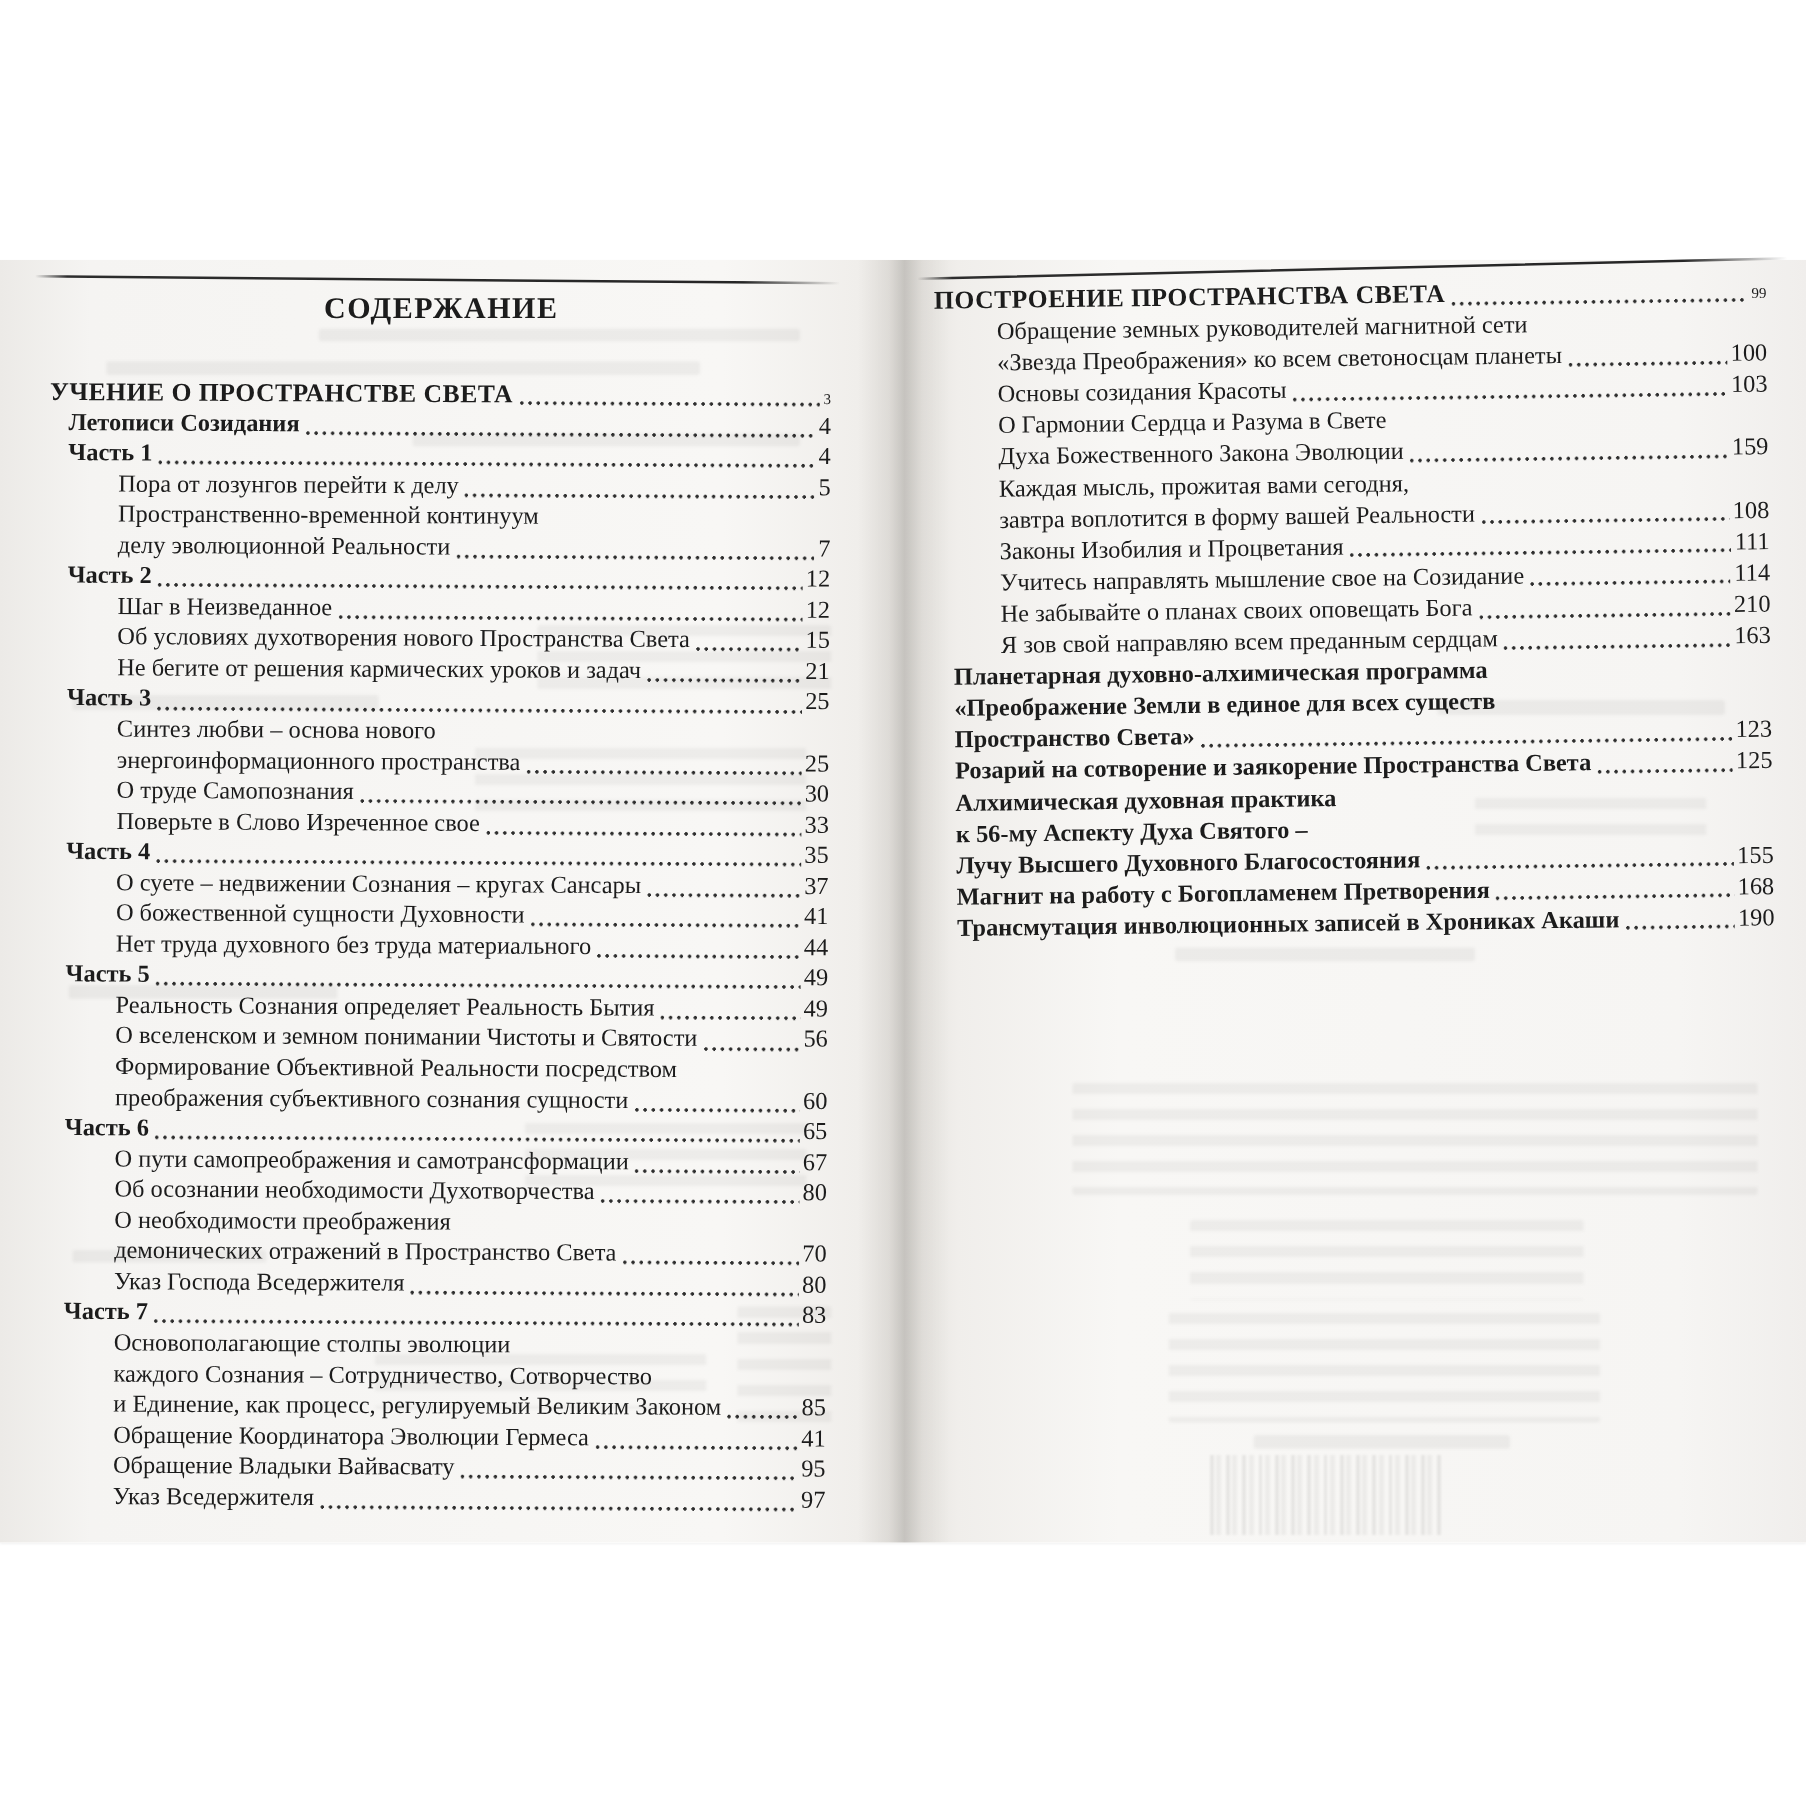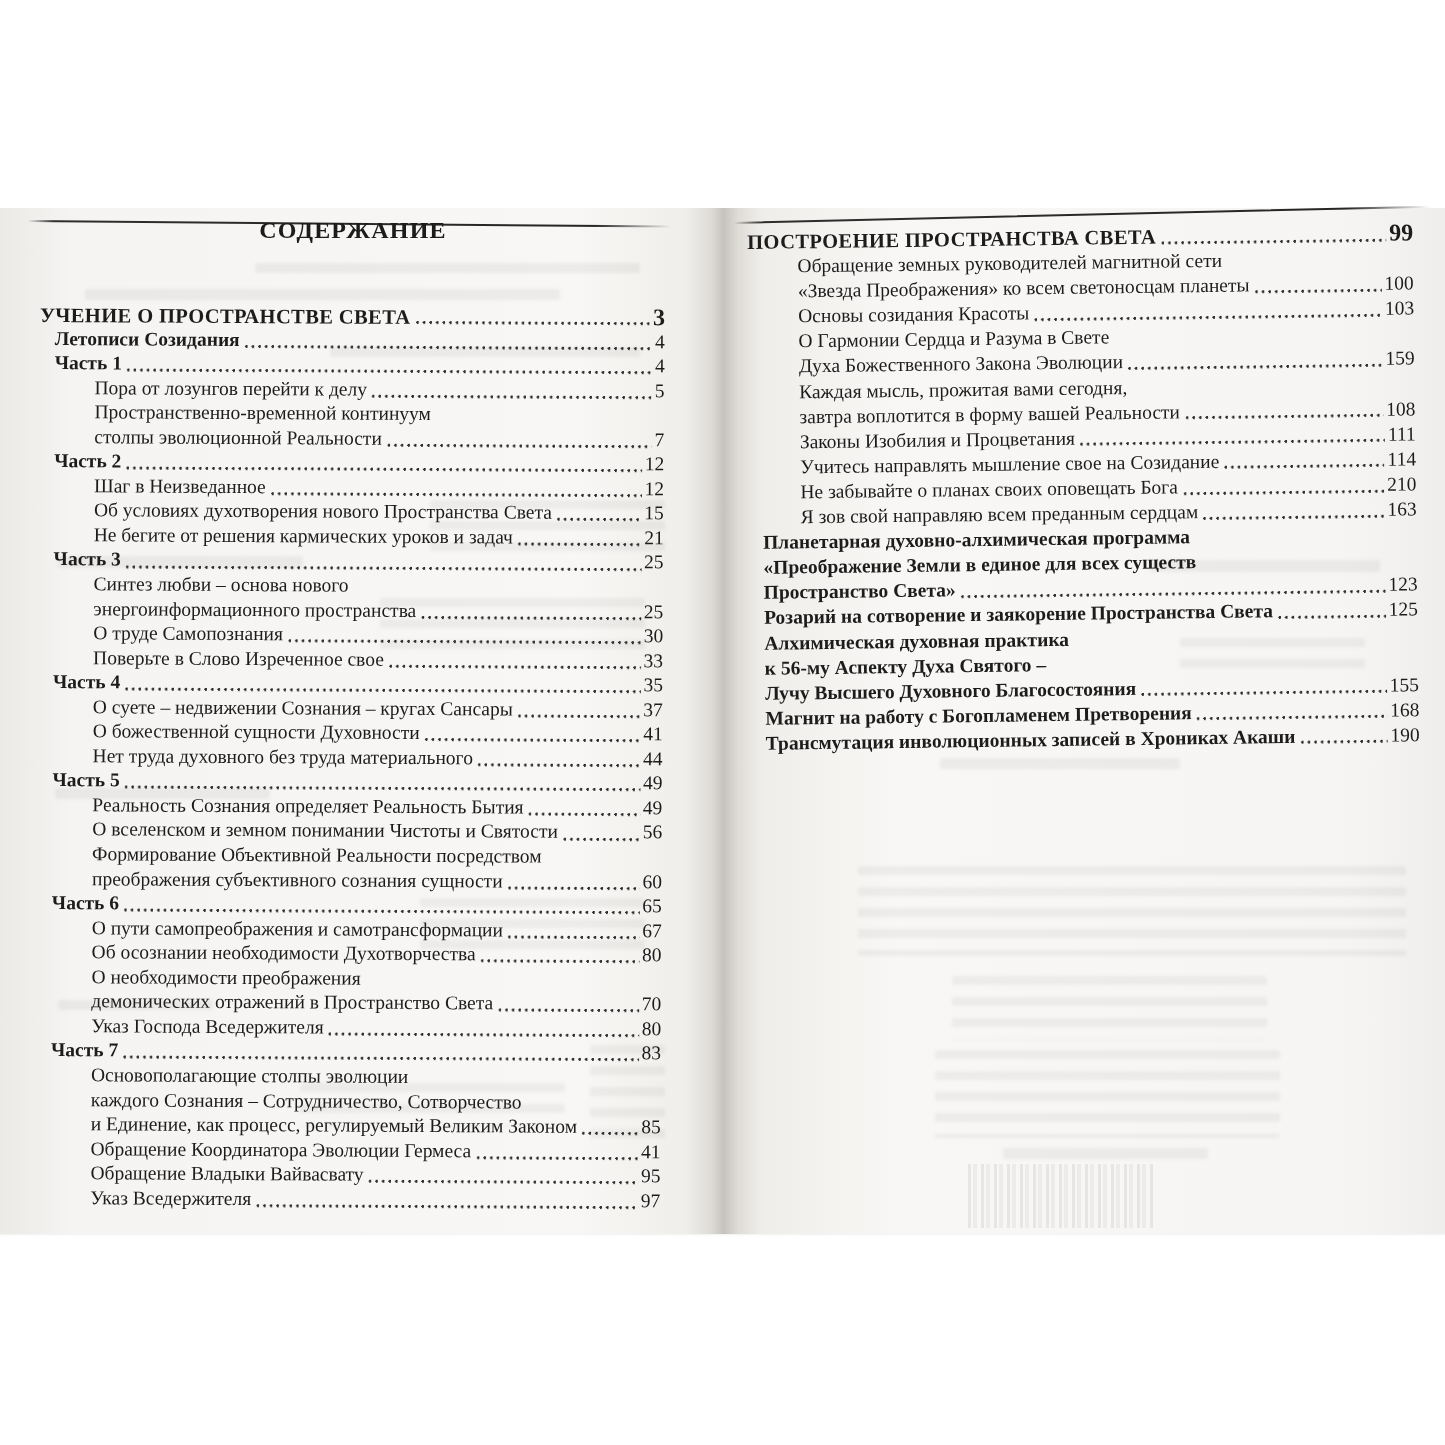--- a/index.html
+++ b/index.html
@@ -22,31 +22,31 @@
       rgba(0,0,0,0) 0%, rgba(0,0,0,0.045) 34%, rgba(0,0,0,0.13) 51%,
       rgba(0,0,0,0.04) 70%, rgba(0,0,0,0) 100%);
   }
   .topline{
     position:absolute;height:2.4px;border-radius:2px;
     background:linear-gradient(to right, rgba(40,40,40,0) 0%, #2d2d2d 4%, #262626 88%, rgba(40,40,40,0) 100%);
   }
   .topline-left{left:28px;top:220px;width:644px;transform:rotate(0.5deg);transform-origin:0 50%;}
   .topline-right{left:734px;top:222px;width:696px;transform:rotate(-1.35deg);transform-origin:0 50%;}
   .toc-heading{
-    position:absolute;left:40px;top:217px;width:626px;
+    position:absolute;left:40px;top:234px;width:626px;
     text-align:center;font-weight:bold;font-size:24px;letter-spacing:1.2px;
   }
   .rows{position:absolute;}
   .rows-left{left:40px;top:302px;width:625px;transform:rotate(0.3deg);transform-origin:0 0;}
   .rows-right{left:747px;top:229px;width:666px;transform:rotate(-0.75deg);transform-origin:0 0;}
   .row{display:flex;align-items:baseline;font-size:19.5px;white-space:nowrap;}
   .rows-left  .row{height:24.55px;line-height:24.55px;}
   .rows-right .row{height:25.1px;line-height:25.1px;}
   .row.caps .t{font-weight:bold;font-size:20.5px;letter-spacing:0.4px;}
-  .row.caps .n{font-size:24px;font-weight:bold;}
+  .row.caps .n{font-size:12px;}
   .row.bold .t{font-weight:bold;}
   .row.bold .n,{font-weight:normal;}
   .rows-left  .row.l0{padding-left:0;}
   .rows-left  .row.l1{padding-left:15px;}
   .rows-left  .row.l2{padding-left:55px;}
   .rows-right .row.l0{padding-left:0;}
   .rows-right .row.l1{padding-left:12px;}
   .rows-right .row.l2{padding-left:50px;}
   .leader{
     flex:1 1 auto;min-width:10px;height:3px;align-self:flex-end;
@@ -104,21 +104,21 @@
       </div>
       <div class="row l2 normal">
         <span class="t">Пора от лозунгов перейти к делу</span>
         <span class="leader"></span>
         <span class="n">5</span>
       </div>
       <div class="row l2 normal">
         <span class="t">Пространственно-временной континуум</span>
       </div>
       <div class="row l2 normal">
-        <span class="t">столпы эволюционной Реальности</span>
+        <span class="t">делу эволюционной Реальности</span>
         <span class="leader"></span>
         <span class="n">7</span>
       </div>
       <div class="row l1 bold">
         <span class="t">Часть 2</span>
         <span class="leader"></span>
         <span class="n">12</span>
       </div>
       <div class="row l2 normal">
         <span class="t">Шаг в Неизведанное</span>

